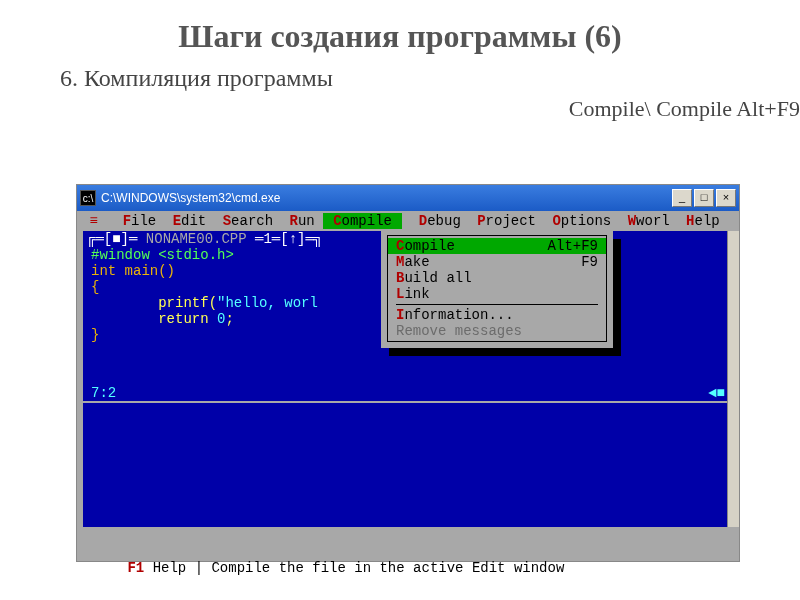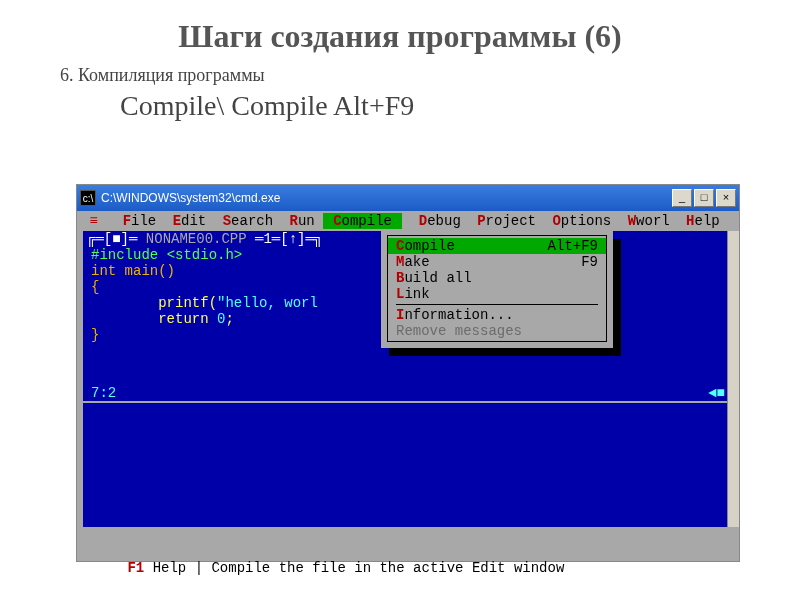--- a/index.html
+++ b/index.html
@@ -12,28 +12,29 @@
     color: #000;
     overflow: hidden;
   }
   .slide-title {
     text-align: center;
     font-size: 32px;
     margin: 18px 0 10px 0;
     color: #555;
   }
   .subtitle1 {
-    font-size: 18px;
+    font-size: 24px;
     margin: 0 0 4px 60px;
     color: #444;
   }
   .subtitle2 {
-    font-size: 28px;
+    font-size: 22px;
     margin: 0 0 10px 120px;
     color: #444;
+    text-align: right;
   }
   .cmd-window {
     position: absolute;
     left: 76px;
     top: 184px;
     width: 664px;
     border: 1px solid #888;
     box-shadow: 1px 1px 0 #fff inset;
   }
   .titlebar {
@@ -202,21 +203,21 @@
       <span class="menu-item"> <span class="hot">D</span><span>ebug</span></span>
       <span class="menu-item"> <span class="hot">P</span><span>roject</span></span>
       <span class="menu-item"> <span class="hot">O</span><span>ptions</span></span>
       <span class="menu-item"> <span class="hot">W</span><span>worl</span></span>
       <span class="menu-item"> <span class="hot">H</span><span>elp</span></span>
     </div>
 
     <div class="edit-frame">
       <div class="frame-top"><span>╔═[■]═</span><span class="file-label"> NONAME00.CPP </span><span>═1═[↑]═╗</span></div>
       <div class="code-area">
-        <div class="code-line"><span class="c-green">#include </span><span class="c-green">&lt;stdio.h&gt;</span></div>
+        <div class="code-line"><span class="c-green">#window </span><span class="c-green">&lt;stdio.h&gt;</span></div>
         <div class="code-line"></div>
         <div class="code-line"><span class="c-white">int </span><span class="c-white">main</span><span class="c-white">()</span></div>
         <div class="code-line"><span class="c-white">{</span></div>
         <div class="code-line"><span class="c-yellow">        printf</span><span class="c-yellow">(</span><span class="c-cyan">"hello, worl</span></div>
         <div class="code-line"><span class="c-yellow">        return </span><span class="c-cyan">0</span><span class="c-yellow">;</span></div>
         <div class="code-line"><span class="c-white">}</span></div>
       </div>
       <div class="frame-bottom">
         <span>7:2</span>
         <span class="scroll-hint">◄■</span>

